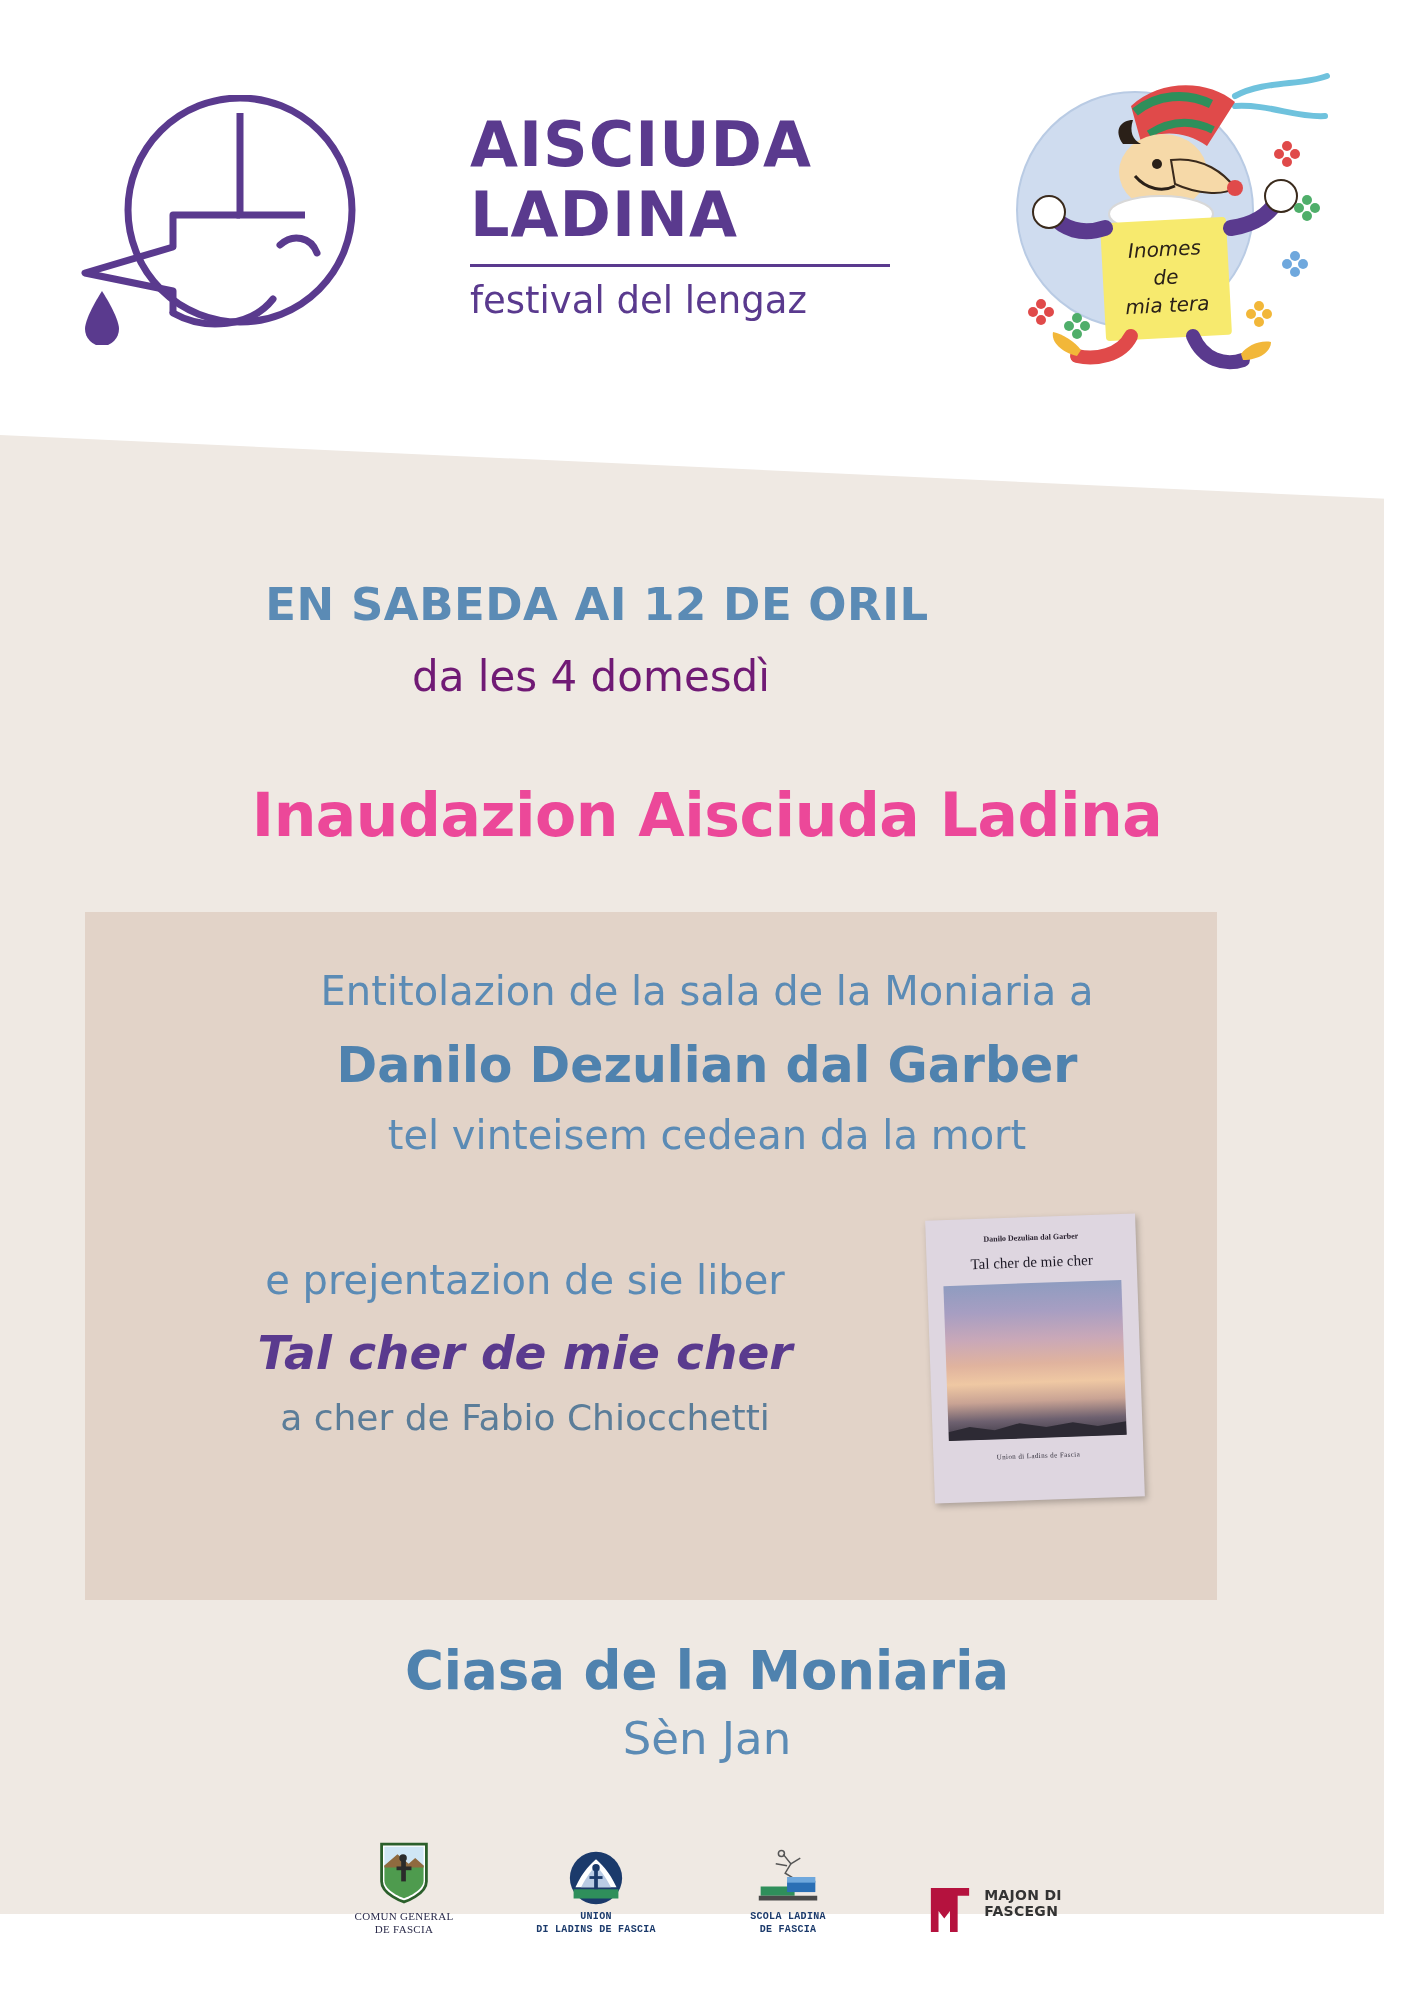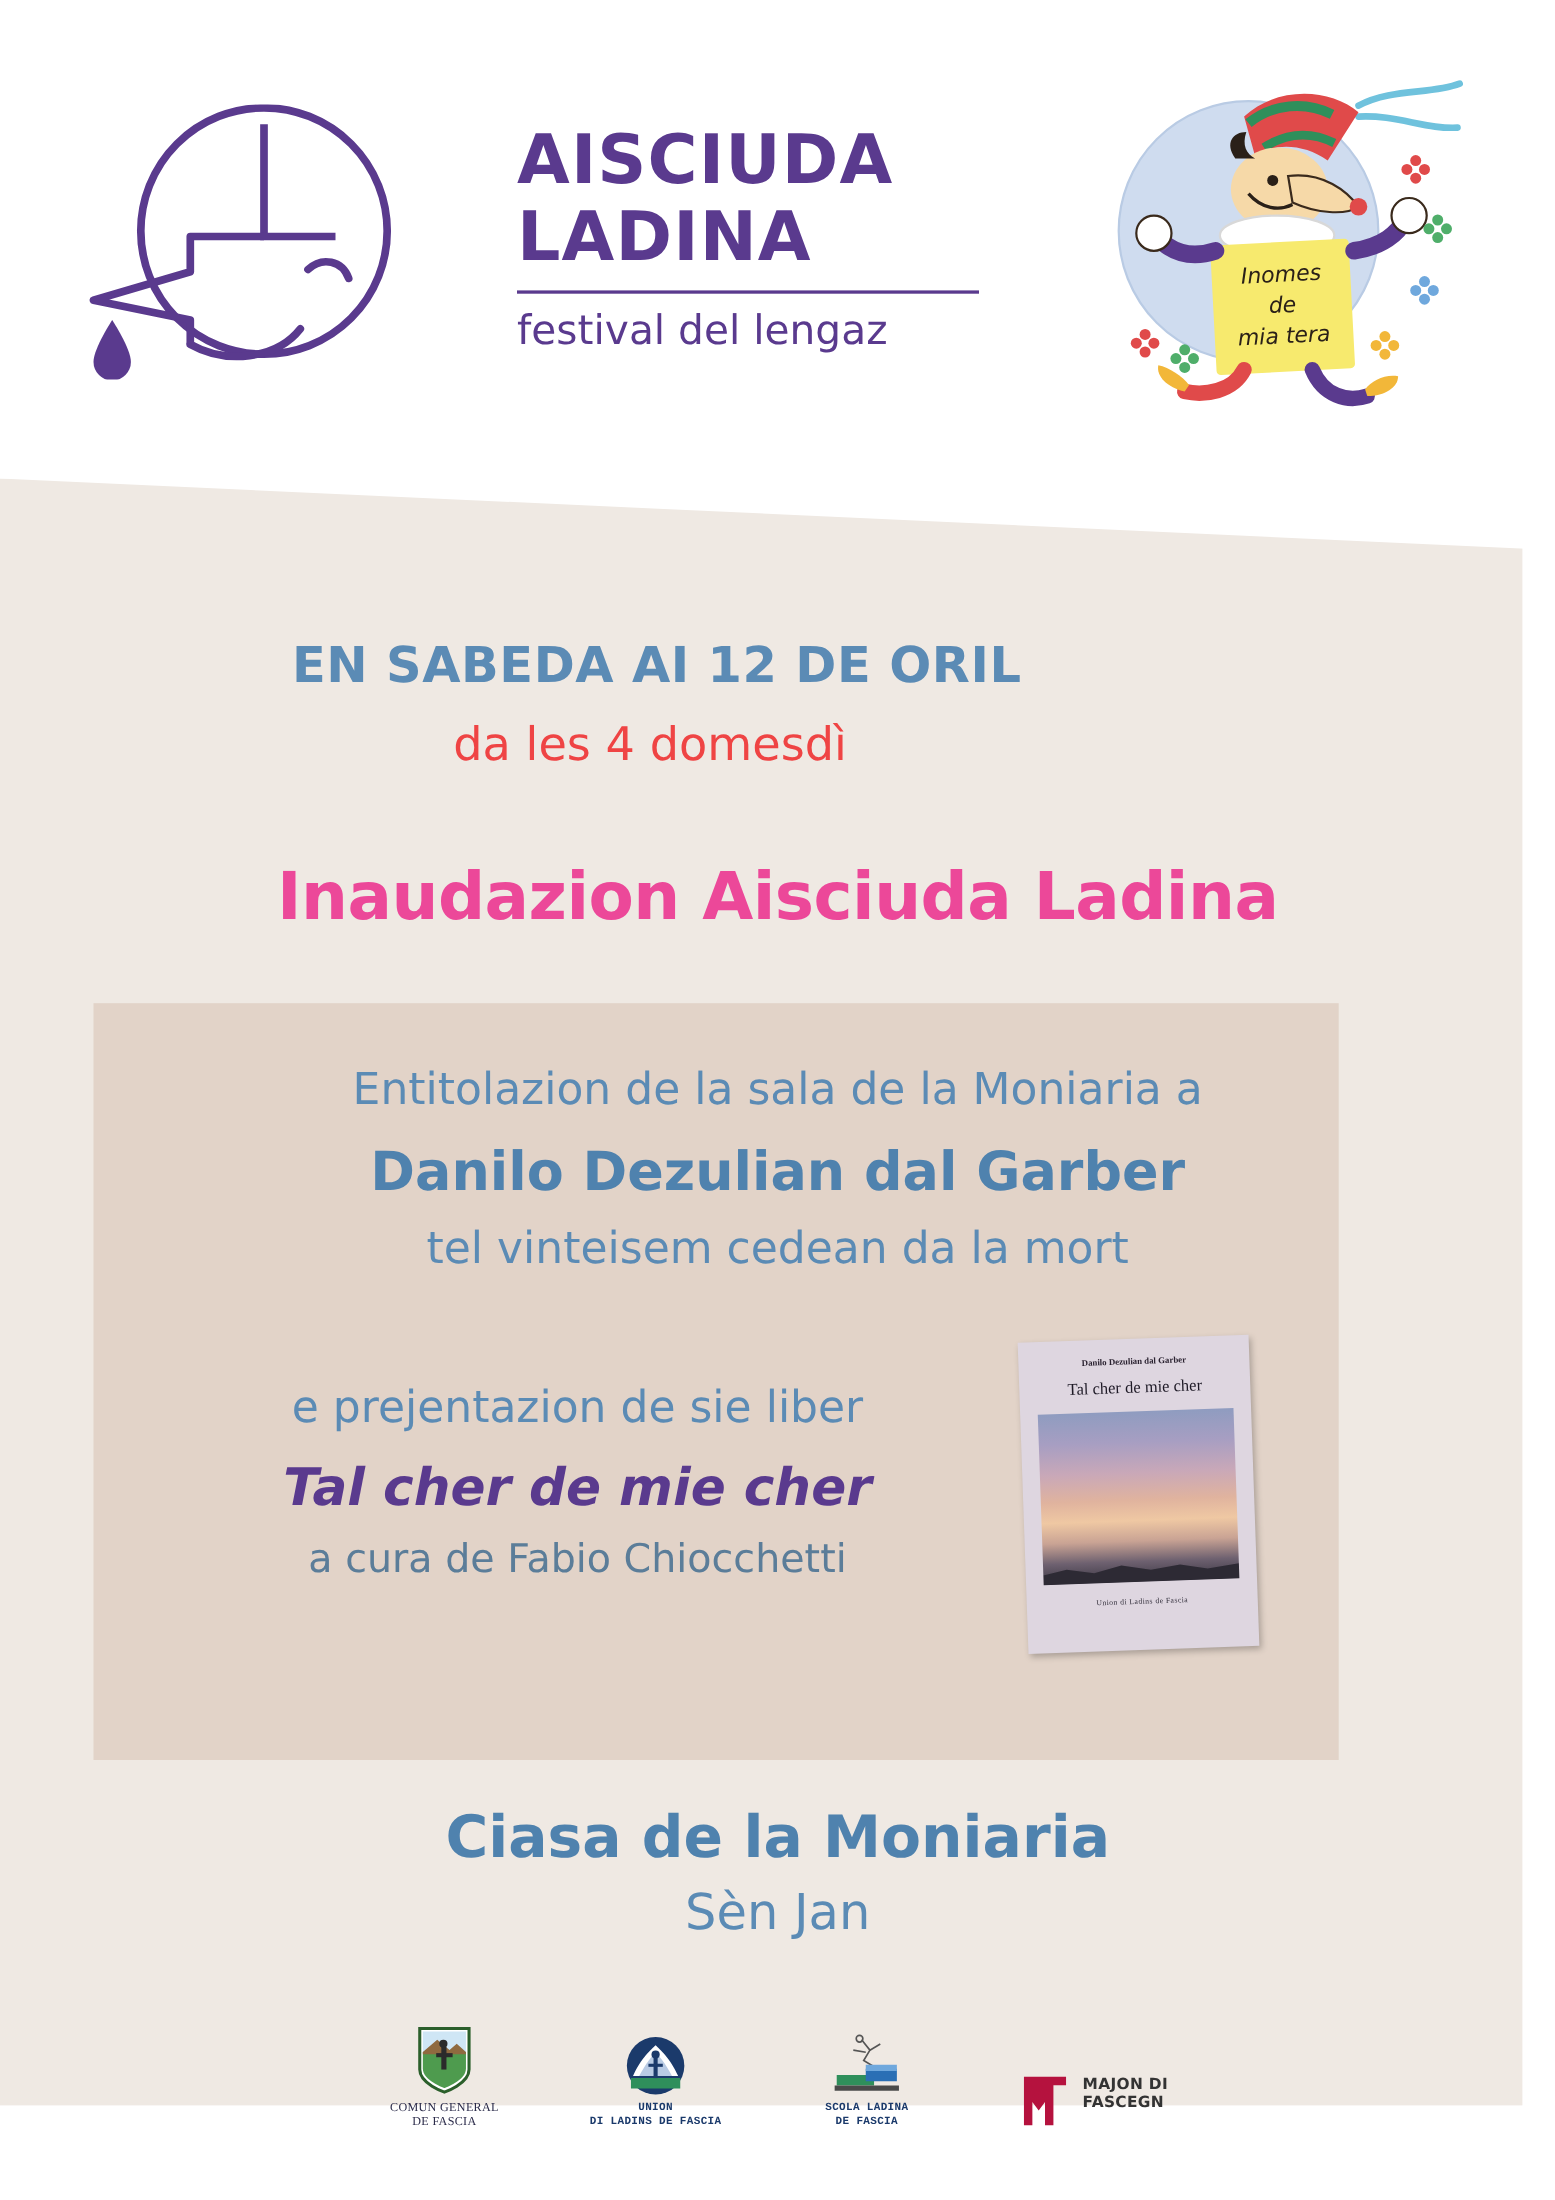--- a/index.html
+++ b/index.html
@@ -105,21 +105,21 @@
     font-size: 45px;
     font-weight: bold;
     letter-spacing: 0.5px;
   }
   .time-line {
     position: absolute;
     top: 652px;
     left: 0;
     width: 1182px;
     text-align: center;
-    color: #ef4444;
+    color: #701a75;
     font-size: 42px;
   }
   .main-title {
     position: absolute;
     top: 780px;
     left: 0;
     width: 1414px;
     text-align: center;
     color: #ec4899;
     font-size: 60px;
@@ -433,21 +433,21 @@
   <div class="date-line">EN SABEDA AI 12 DE ORIL</div>
   <div class="time-line">da les 4 domesdì</div>
   <div class="main-title">Inaudazion Aisciuda Ladina</div>
 
   <div class="panel">
     <div class="panel-l1">Entitolazion de la sala de la Moniaria a</div>
     <div class="panel-l2">Danilo Dezulian dal Garber</div>
     <div class="panel-l3">tel vinteisem cedean da la mort</div>
     <div class="panel-l4">e prejentazion de sie liber</div>
     <div class="panel-l5">Tal cher de mie cher</div>
-    <div class="panel-l6">a cura de Fabio Chiocchetti</div>
+    <div class="panel-l6">a cher de Fabio Chiocchetti</div>
 
     <div class="book">
       <div class="book-author">Danilo Dezulian dal Garber</div>
       <div class="book-title">Tal cher de mie cher</div>
       <div class="book-image"></div>
       <div class="book-pub">Union di Ladins de Fascia</div>
     </div>
   </div>
 
   <div class="venue-name">Ciasa de la Moniaria</div>

